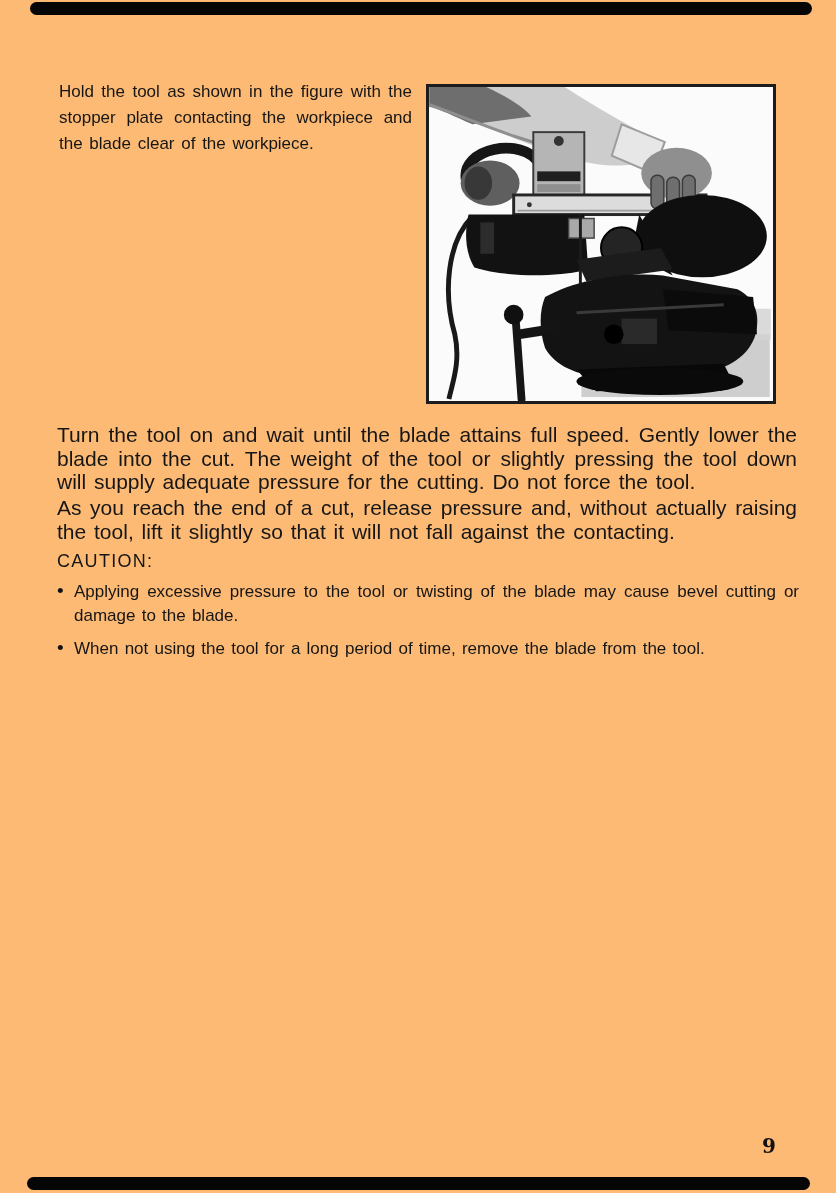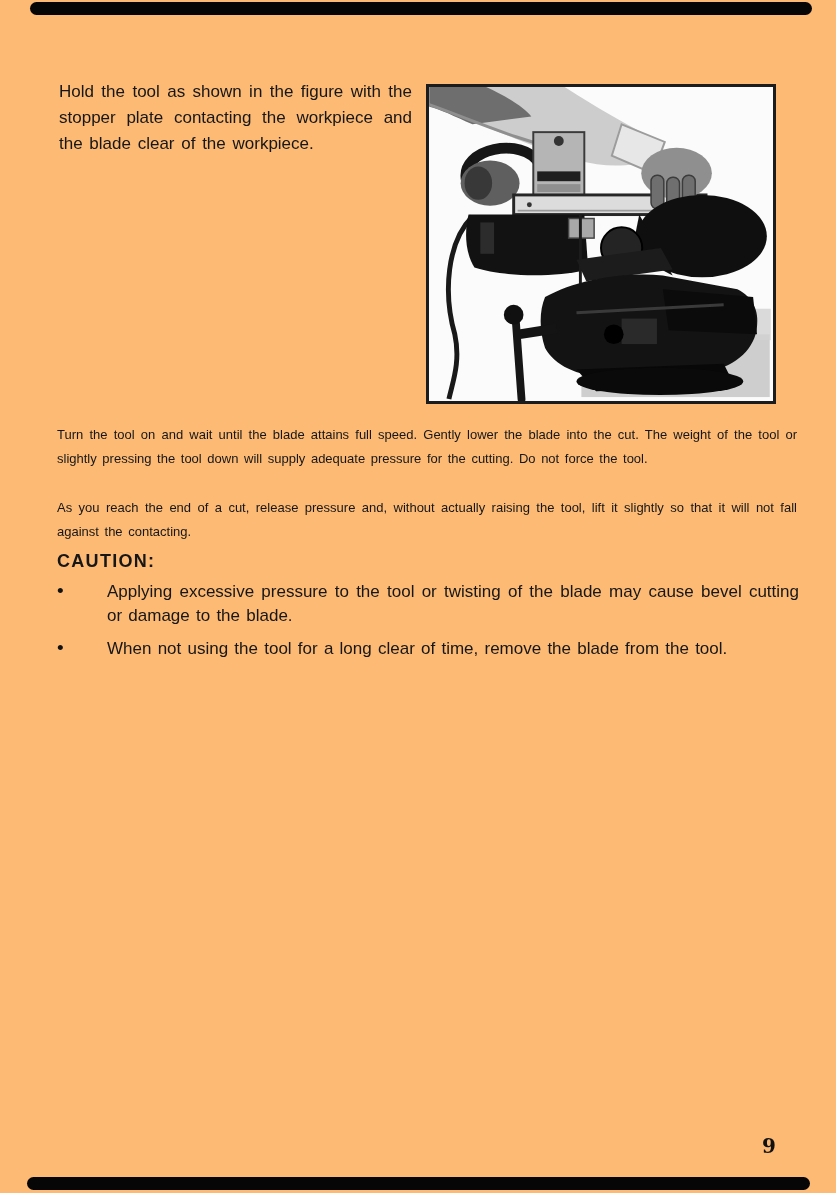--- a/index.html
+++ b/index.html
@@ -17,41 +17,41 @@
     font-size:17px; line-height:26px; text-align:justify; word-spacing:2px;
   }
   .photo-frame {
     position:absolute; left:426px; top:84px; width:350px; height:320px;
     border:3px solid #1c1c1c; background:#fcfcfc;
   }
   .photo-frame svg { display:block; width:100%; height:100%; }
 
   .body-para {
     position:absolute; left:57px; width:740px;
-    font-size:13px; line-height:23.5px; text-align:justify; word-spacing:2px;
+    font-size:21px; line-height:23.5px; text-align:justify; word-spacing:2px;
   }
   .para1 { top:423px; }
   .para2 { top:496px; }
 
   .caution-heading {
     position:absolute; left:57px; top:551px;
-    font-size:18px; font-weight:700; letter-spacing:1.3px;
+    font-size:18px; font-weight:400; letter-spacing:1.3px;
   }
   .caution-list {
     position:absolute; left:57px; top:580px; width:742px; list-style:none;
   }
   .caution-item {
     position:relative; padding-left:17px;
     font-size:17px; line-height:23.5px; word-spacing:1.5px;
   }
   .caution-item + .caution-item { margin-top:10px; }
   .caution-item .bullet {
     position:absolute; left:0; top:-1px; font-size:19px; color:#111;
   }
-  .caution-item .item-text { display:block; text-align:justify;margin-left:33px; }
+  .caution-item .item-text { display:block; text-align:justify; }
 
   .page-number {
     position:absolute; left:762px; top:1134px;
     font-family:"DejaVu Serif", serif; font-weight:bold; font-size:20px; color:#111;
   }
 </style>
 </head>
 <body>
 
 <div class="page">
@@ -126,21 +126,21 @@
 
   <h2 class="caution-heading">CAUTION:</h2>
 
   <ul class="caution-list">
     <li class="caution-item">
       <span class="bullet">•</span>
       <span class="item-text">Applying excessive pressure to the tool or twisting of the blade may cause bevel cutting or damage to the blade.</span>
     </li>
     <li class="caution-item">
       <span class="bullet">•</span>
-      <span class="item-text">When not using the tool for a long clear of time, remove the blade from the tool.</span>
+      <span class="item-text">When not using the tool for a long period of time, remove the blade from the tool.</span>
     </li>
   </ul>
 
   <div class="page-number">9</div>
 
   <div class="scan-bar scan-bar-bottom"></div>
 
 </div>
 
 </body></html>

